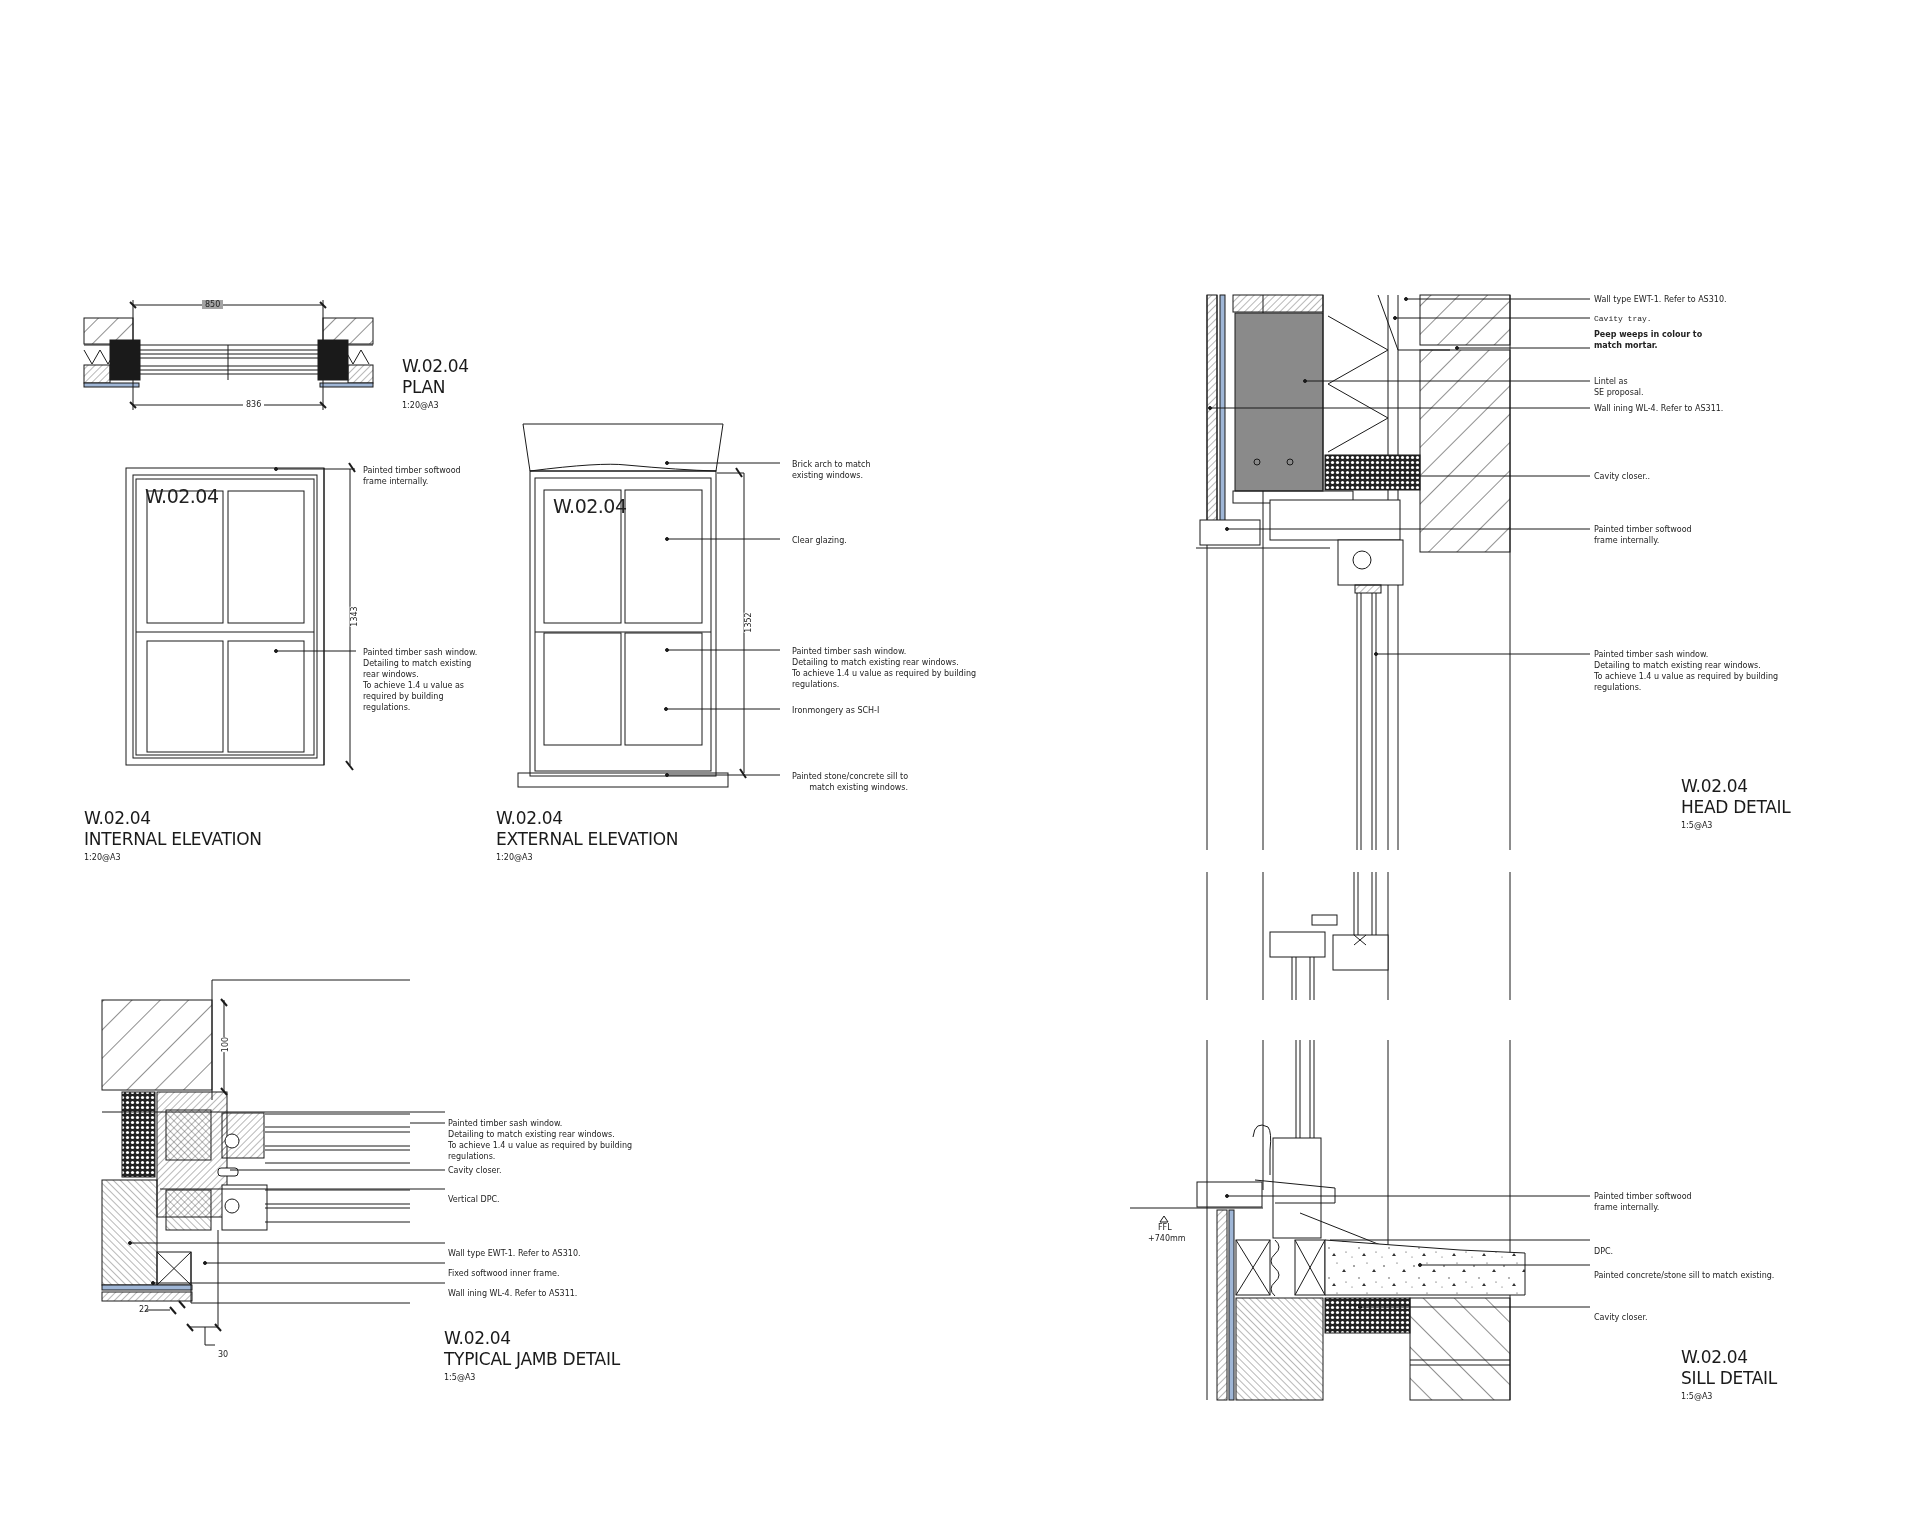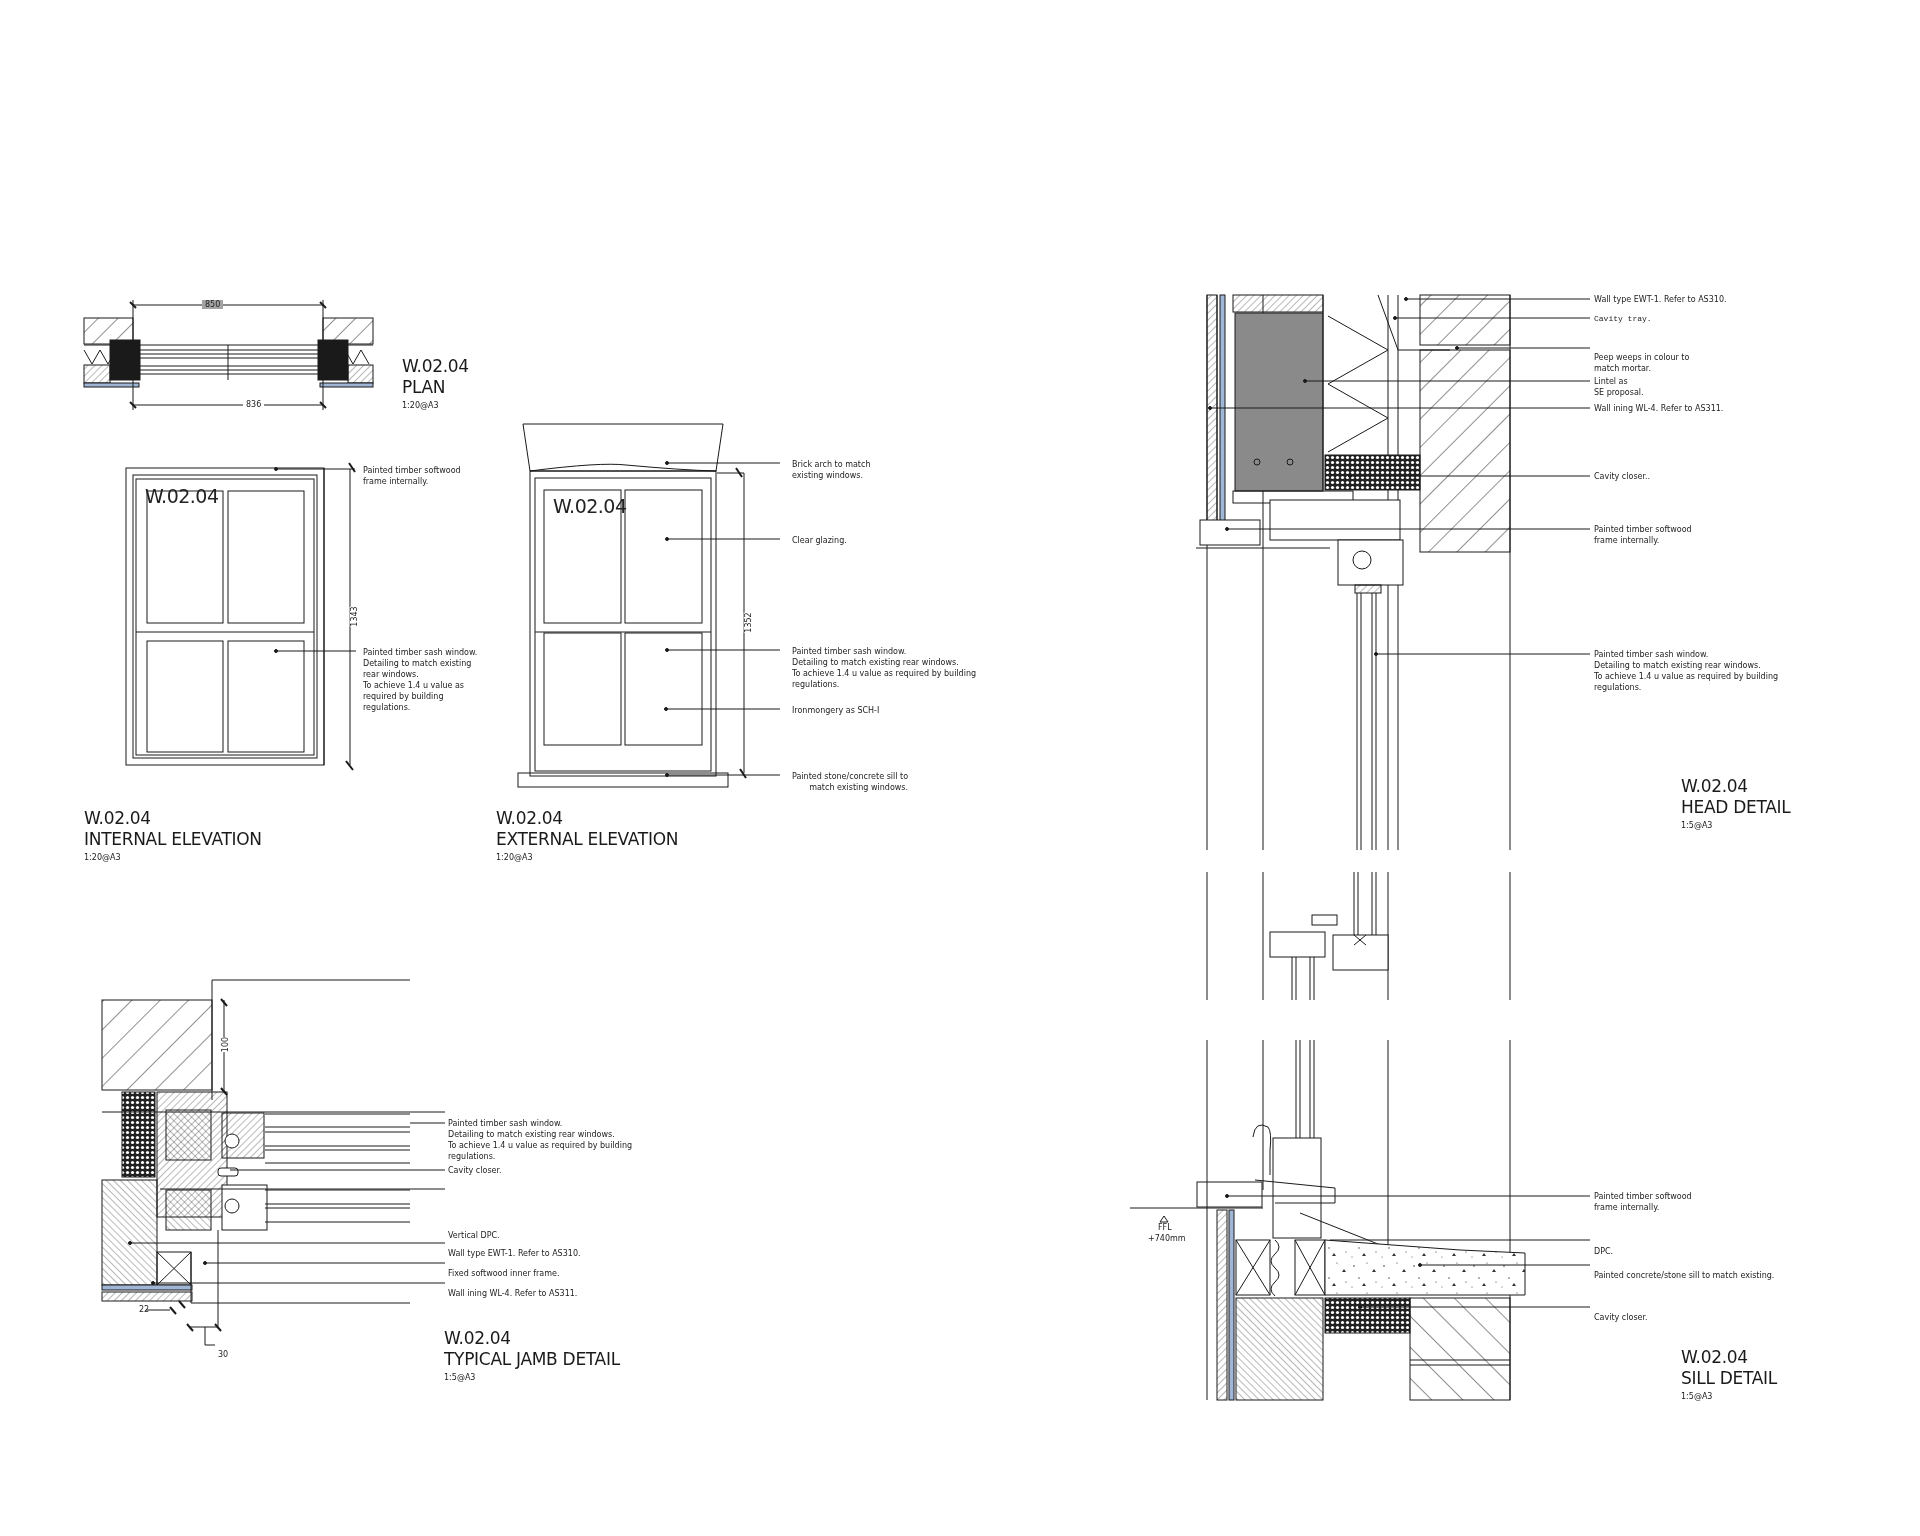--- a/index.html
+++ b/index.html
@@ -332,33 +332,33 @@
 </div>
 
 <span class="dim dim-v" style="left:218px;top:1040px;background:#fff;">100</span>
 <span class="dim" style="left:139px;top:1305px;">22</span>
 <span class="dim" style="left:218px;top:1350px;">30</span>
 <div class="note" style="left:448px;top:1118px;">Painted timber sash window.
 Detailing to match existing rear windows.
 To achieve 1.4 u value as required by building
 regulations.</div>
 <div class="note" style="left:448px;top:1165px;">Cavity closer.</div>
-<div class="note" style="left:448px;top:1194px;margin-top:36px;">Vertical DPC.</div>
+<div class="note" style="left:448px;top:1194px;">Vertical DPC.</div>
 <div class="note" style="left:448px;top:1248px;">Wall type EWT-1. Refer to AS310.</div>
 <div class="note" style="left:448px;top:1268px;text-align:right;">Fixed softwood inner frame.</div>
 <div class="note" style="left:448px;top:1288px;">Wall ining WL-4. Refer to AS311.</div>
 <div class="title-block" style="left:444px;top:1328px;">
   <div class="title-code">W.02.04</div>
   <div class="title-name">TYPICAL JAMB DETAIL</div>
   <div class="title-scale">1:5@A3</div>
 </div>
 
 <div class="note" style="left:1594px;top:294px;">Wall type EWT-1. Refer to AS310.</div>
 <div class="note" style="left:1594px;top:313px;font-family:Liberation Mono, monospace;">Cavity tray.</div>
-<div class="note" style="left:1594px;top:352px;">Peep weeps in colour to
+<div class="note" style="left:1594px;top:329px;font-weight:bold;">Peep weeps in colour to
 match mortar.</div>
 <div class="note" style="left:1594px;top:376px;">Lintel as
 SE proposal.</div>
 <div class="note" style="left:1594px;top:403px;">Wall ining WL-4. Refer to AS311.</div>
 <div class="note" style="left:1594px;top:471px;">Cavity closer..</div>
 <div class="note" style="left:1594px;top:524px;">Painted timber softwood
 frame internally.</div>
 <div class="note" style="left:1594px;top:649px;">Painted timber sash window.
 Detailing to match existing rear windows.
 To achieve 1.4 u value as required by building

